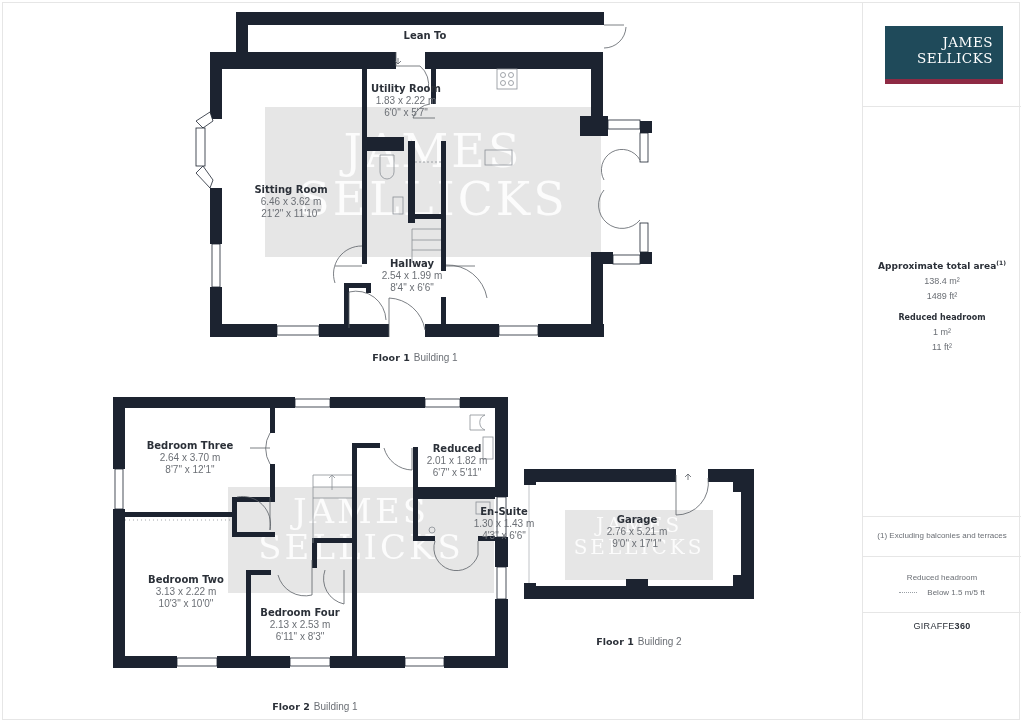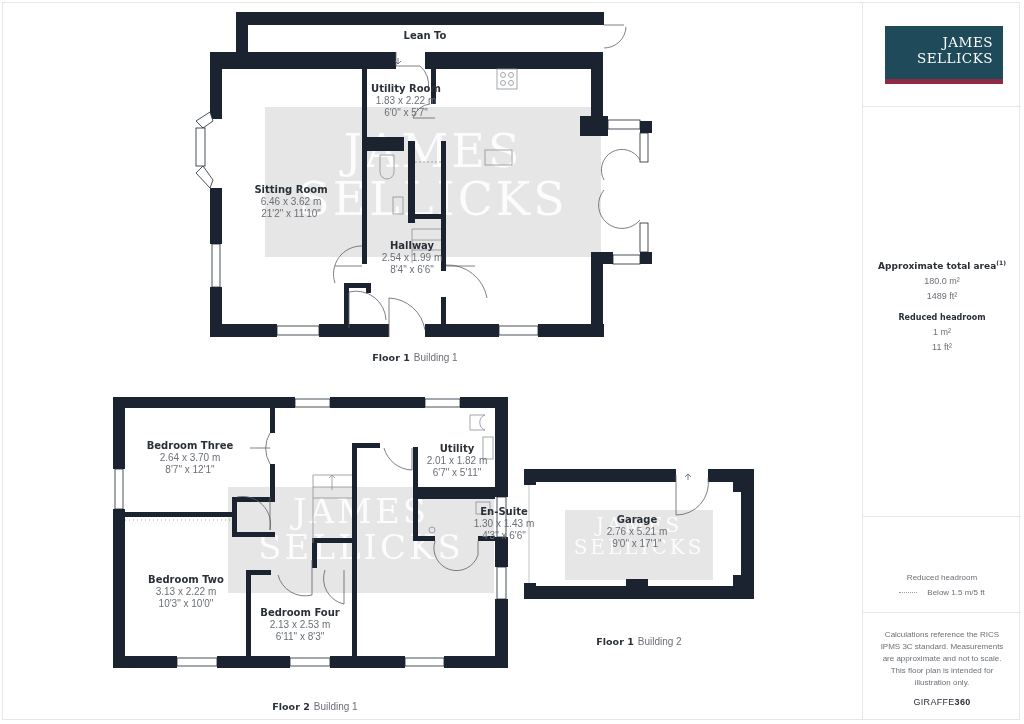--- a/index.html
+++ b/index.html
@@ -208,36 +208,36 @@
   <div class="room-label" style="left:406px;top:83px;">
     <div class="room-name">Utility Room</div>
     <div class="room-dim">1.83 x 2.22 m</div>
     <div class="room-dim">6'0" x 5'7"</div>
   </div>
   <div class="room-label" style="left:291px;top:184px;">
     <div class="room-name">Sitting Room</div>
     <div class="room-dim">6.46 x 3.62 m</div>
     <div class="room-dim">21'2" x 11'10"</div>
   </div>
-  <div class="room-label" style="left:412px;top:240px;">
+  <div class="room-label" style="left:412px;top:258px;">
     <div class="room-name">Hallway</div>
     <div class="room-dim">2.54 x 1.99 m</div>
     <div class="room-dim">8'4" x 6'6"</div>
   </div>
   <div class="floor-caption" style="left:415px;top:352px;">
     <span class="fl">Floor 1</span><span class="bl">Building 1</span>
   </div>
 
   <div class="room-label" style="left:190px;top:440px;">
     <div class="room-name">Bedroom Three</div>
     <div class="room-dim">2.64 x 3.70 m</div>
     <div class="room-dim">8'7" x 12'1"</div>
   </div>
   <div class="room-label" style="left:457px;top:443px;">
-    <div class="room-name">Utility</div>
+    <div class="room-name">Reduced</div>
     <div class="room-dim">2.01 x 1.82 m</div>
     <div class="room-dim">6'7" x 5'11"</div>
   </div>
   <div class="room-label" style="left:459px;top:506px;margin-left:45px;">
     <div class="room-name">En-Suite</div>
     <div class="room-dim">1.30 x 1.43 m</div>
     <div class="room-dim">4'3" x 6'6"</div>
   </div>
   <div class="room-label" style="left:186px;top:574px;">
     <div class="room-name">Bedroom Two</div>
@@ -269,28 +269,30 @@
       <div class="logo-text">
         <div>JAMES</div>
         <div>SELLICKS</div>
       </div>
       <div class="logo-stripe"></div>
     </div>
   </div>
   <div class="sb-section" style="top:105px;height:410px;">
     <div style="position:absolute;left:0;right:0;top:152px;">
       <div class="area-title"><span>Approximate total area</span><sup>(1)</sup></div>
-      <div class="area-val">180.0 m²</div>
+      <div class="area-val">138.4 m²</div>
       <div class="area-val">1489 ft²</div>
       <div class="rh-title">Reduced headroom</div>
       <div class="area-val">1 m²</div>
       <div class="area-val">11 ft²</div>
     </div>
   </div>
+  <div class="sb-section" style="top:515px;height:40px;">
+    <div class="small-note" style="padding-top:14px;">(1) Excluding balconies and terraces</div>
+  </div>
   <div class="sb-section" style="top:555px;height:56px;">
     <div class="small-note" style="padding-top:16px;">Reduced headroom</div>
     <div class="small-note" style="margin-top:6px;"><span class="dash-line"></span><span>Below 1.5 m/5 ft</span></div>
   </div>
   <div class="sb-section" style="top:611px;height:107px;border-bottom:none;">
-    <div class="small-note" style="padding:16px 12px 0 12px;line-height:12px;">Calculations reference the RICS IPMS 3C standard. Measurements are approximate and not to scale. This floor plan is intended for illustration only.</div>
     <div class="brand" style="margin-top:8px;"><span>GIRAFFE</span><b>360</b></div>
   </div>
 </div>
 
 </body></html>

